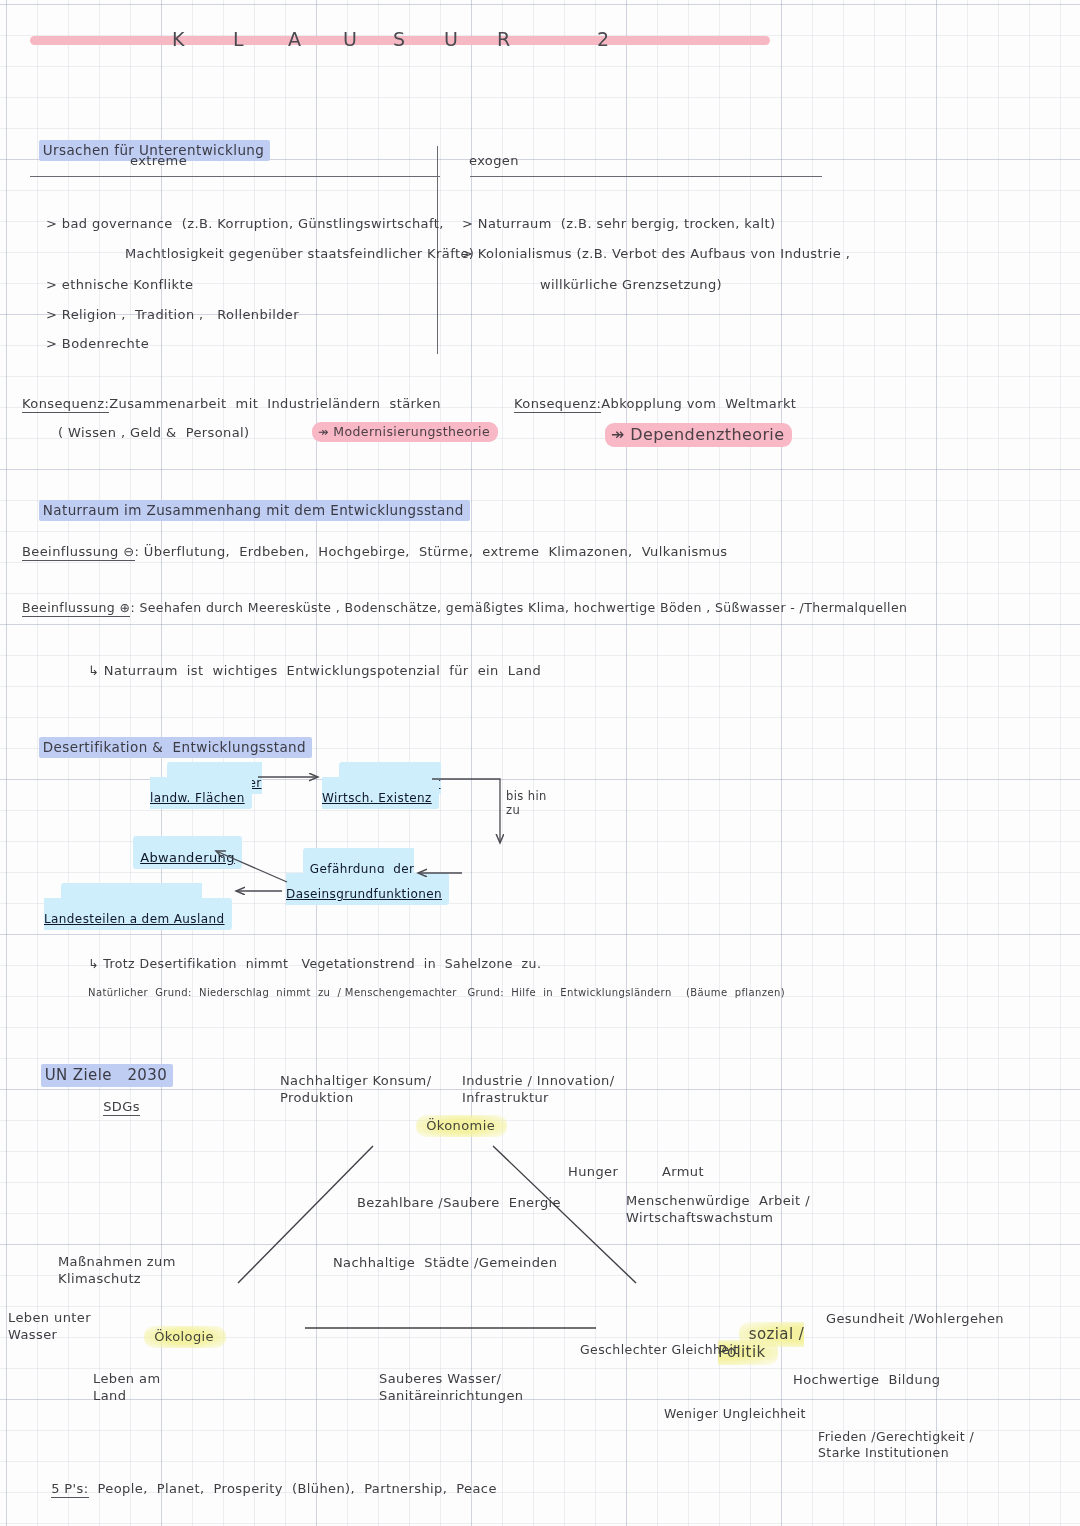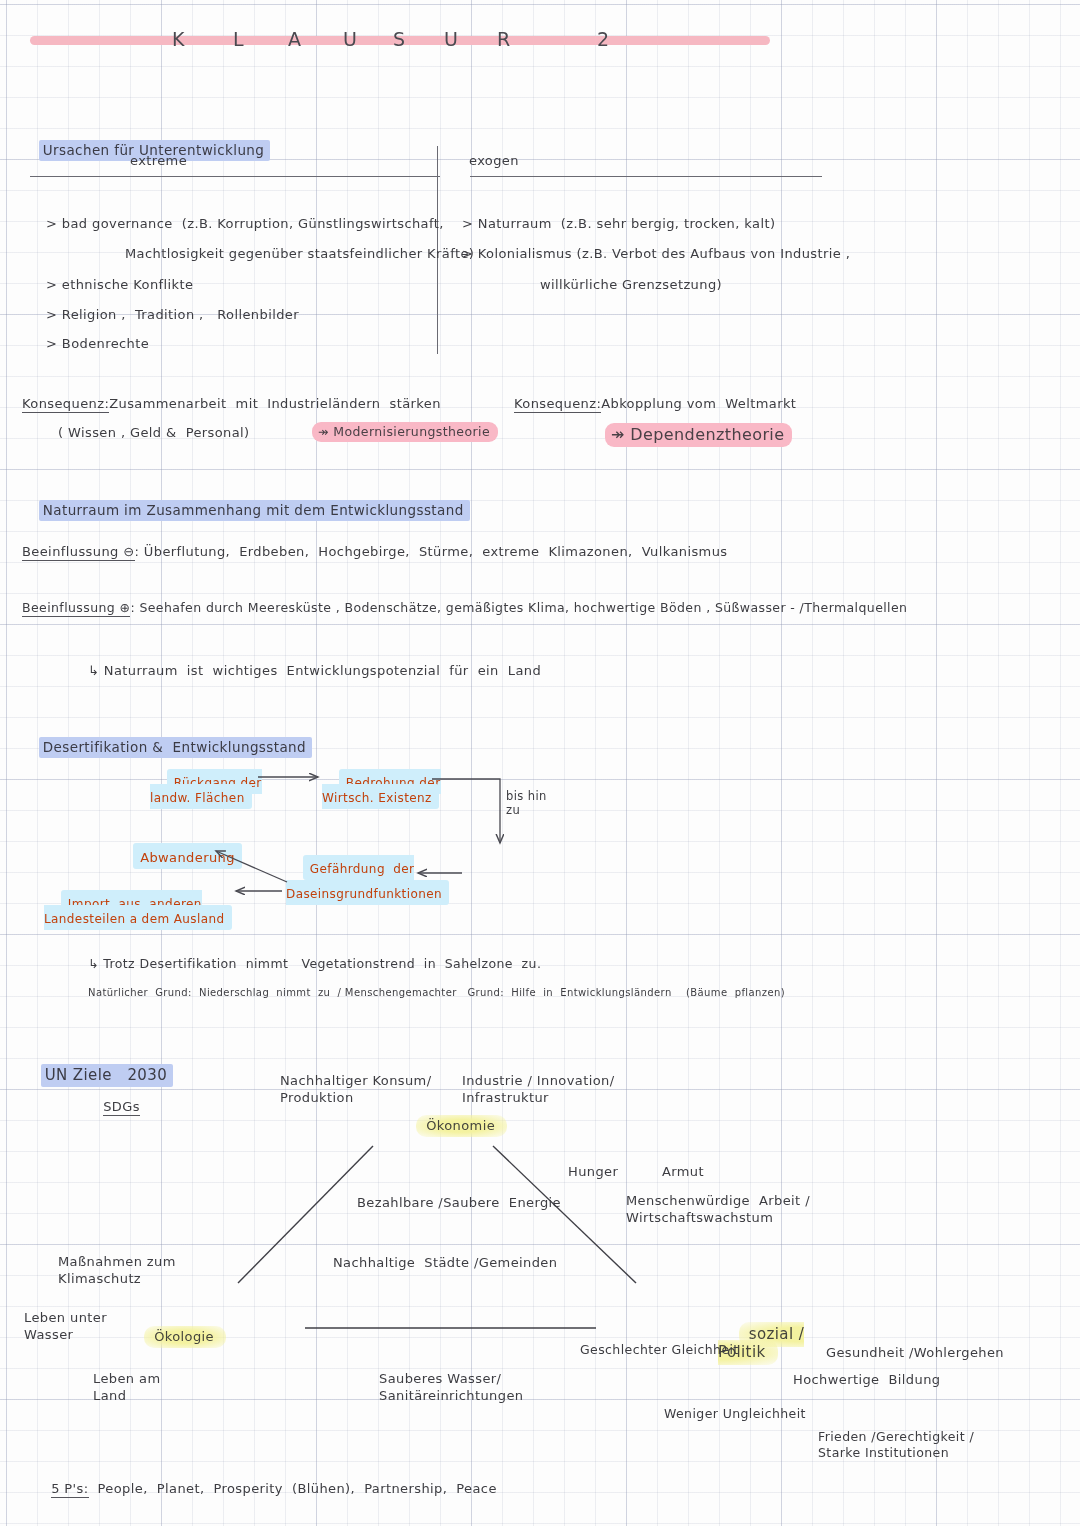--- a/index.html
+++ b/index.html
@@ -59,23 +59,24 @@
     color:#4a4046;
   }
   .hl-yellow{
     background:radial-gradient(ellipse at center, #f4f2a0 40%, rgba(244,242,160,.25) 90%);
     padding:3px 12px 4px 10px;
     border-radius:10px;
     color:#44443c;
   }
   .hl-cyan{
     background:#cfeefb;
-    padding:7px 7px 4px 7px;
+    padding:14px 7px 4px 7px;
     border-radius:3px;
-    color:#c2410c;
+    color:#0f172a;
+    text-decoration:underline;
   }
   .ul{border-bottom:1.3px solid #55555c;padding-bottom:1px;}
   
   .rule{position:absolute;background:#6a6a72;height:1.4px;}
   .vrule{position:absolute;background:#6a6a72;width:1.4px;}
   svg.overlay{position:absolute;left:0;top:0;width:1080px;height:1526px;pointer-events:none;}
 </style>
 </head>
 <body>
 
@@ -205,23 +206,23 @@
   <div class="hw" style="left:462px;top:1073px;line-height:1.3;">Industrie / Innovation/
 Infrastruktur</div>
   <div class="hw" style="left:568px;top:1163px;">Hunger</div>
   <div class="hw" style="left:662px;top:1163px;">Armut</div>
   <div class="hw" style="left:626px;top:1193px;line-height:1.3;">Menschenwürdige  Arbeit /
 Wirtschaftswachstum</div>
   <div class="hw" style="left:357px;top:1194px;">Bezahlbare /Saubere  Energie</div>
   <div class="hw" style="left:333px;top:1254px;">Nachhaltige  Städte /Gemeinden</div>
   <div class="hw" style="left:58px;top:1254px;line-height:1.3;">Maßnahmen zum
 Klimaschutz</div>
-  <div class="hw" style="left:8px;top:1310px;line-height:1.3;padding-left:16px;">Leben unter
+  <div class="hw" style="left:8px;top:1310px;line-height:1.3;">Leben unter
 Wasser</div>
-  <div class="hw" style="left:826px;top:1310px;margin-top:34px;">Gesundheit /Wohlergehen</div>
+  <div class="hw" style="left:826px;top:1310px;">Gesundheit /Wohlergehen</div>
   <div class="hw" style="left:580px;top:1342px;font-size:12.5px;">Geschlechter Gleichheit</div>
   <div class="hw" style="left:93px;top:1371px;line-height:1.3;">Leben am
 Land</div>
   <div class="hw" style="left:379px;top:1371px;line-height:1.3;">Sauberes Wasser/
 Sanitäreinrichtungen</div>
   <div class="hw" style="left:793px;top:1371px;">Hochwertige  Bildung</div>
   <div class="hw" style="left:664px;top:1406px;font-size:12.5px;">Weniger Ungleichheit</div>
   <div class="hw" style="left:818px;top:1429px;line-height:1.3;font-size:12.5px;">Frieden /Gerechtigkeit /
 Starke Institutionen</div>
 

